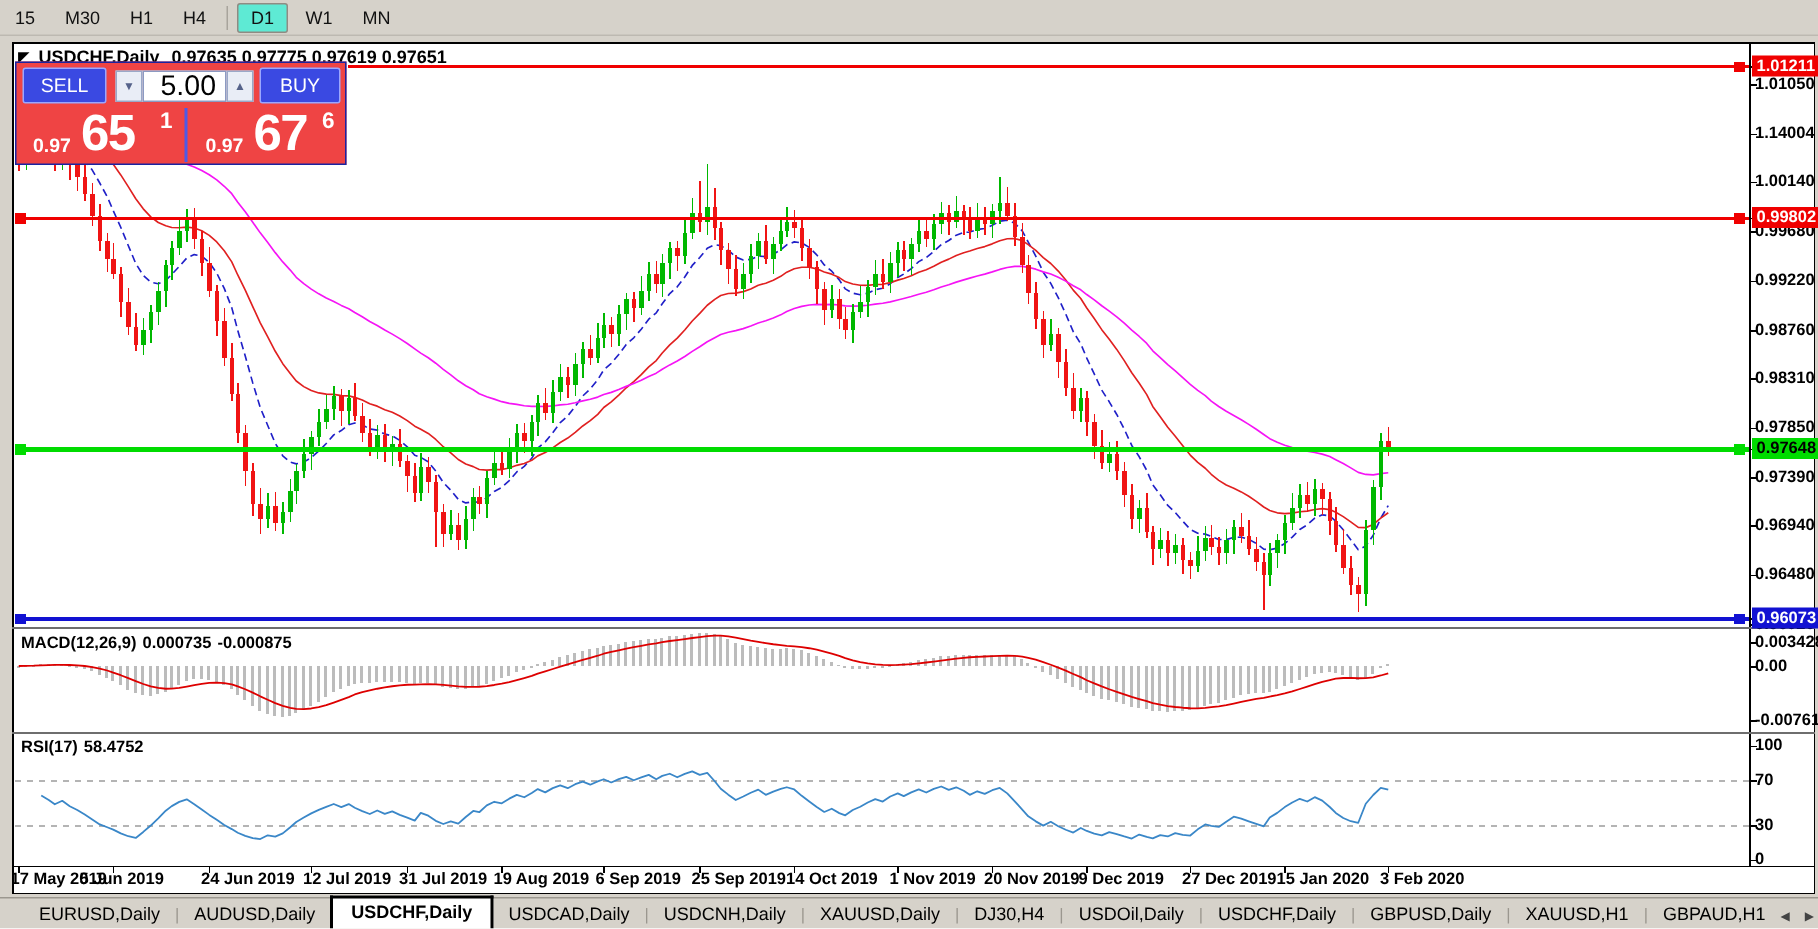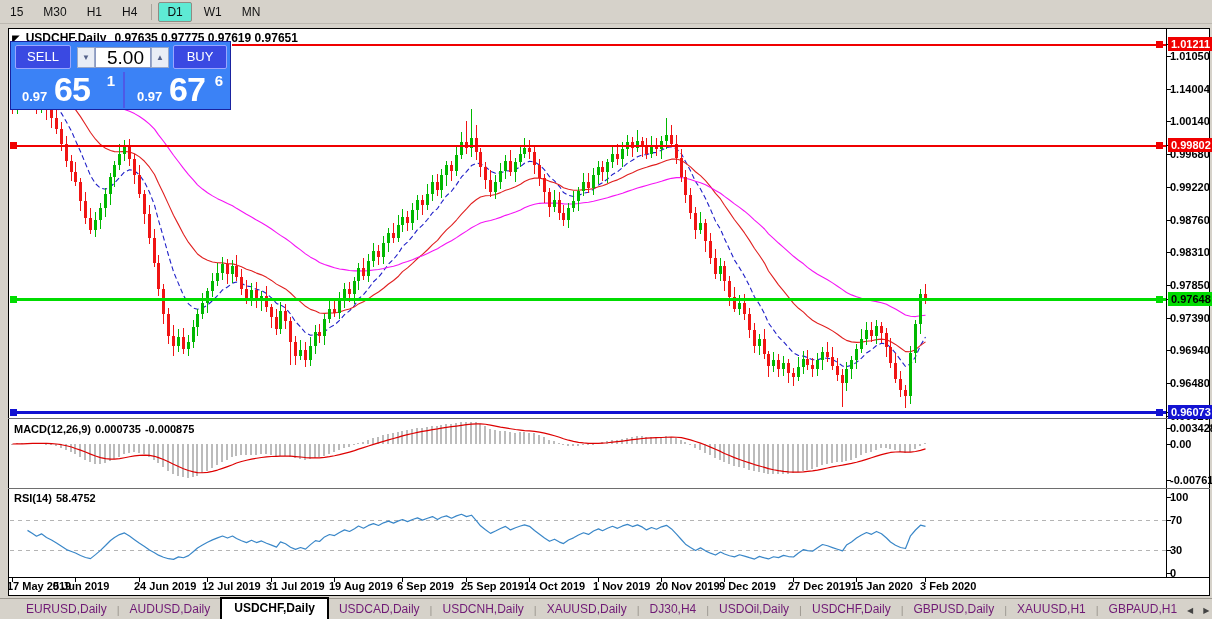--- a/index.html
+++ b/index.html
@@ -21,21 +21,21 @@
   #chart-svg { position:absolute; left:0; top:0; z-index:1; }
 
   
   #chart-header { position:absolute; left:12px; top:31px; z-index:4; display:flex; align-items:center;
     font-size:12px; font-weight:700; color:#000; }
   #chart-marker { font-size:10px; margin-right:6px; color:#000; }
   #chart-title { margin-right:8px; }
 
   
   #trade-panel { position:absolute; left:10px; top:41px; width:221px; height:69px;
-    background:#3b82f6; z-index:5; border:1px solid #1a23a0; }
+    background:#ef4444; z-index:5; border:1px solid #1a23a0; }
   .tp-btn { position:absolute; top:3px; height:24px; background:#3a49e2; border:1px solid #9aa6ff;
     color:#fff; font-size:13px; text-align:center; line-height:22px; border-radius:2px; cursor:pointer; }
   #sell-btn { left:4px; width:56px; }
   #buy-btn  { left:162px; width:54px; }
   .spin-btn { position:absolute; top:5px; width:18px; height:21px; background:#e9edf6;
     border:1px solid #9aa8c8; color:#55628a; font-size:8px; text-align:center; line-height:19px; cursor:pointer; }
   #vol-down { left:66px; }
   #vol-up   { left:140px; }
   #vol-input { position:absolute; left:84px; top:5px; width:56px; height:21px; border:1px solid #8c9ac2;
     font-size:19px; text-align:right; padding-right:6px; font-family:"Liberation Sans",sans-serif; }
@@ -58,21 +58,21 @@
   .hl-green { background:#00dc00; color:#000; }
   .hl-blue  { background:#1212d2; color:#fff; }
 
   
   #date-axis { position:absolute; left:8px; top:579px; width:1158px; height:17px; z-index:2; overflow:hidden; }
   .d-label { position:absolute; top:1px; font-size:11px; font-weight:600; color:#000; white-space:nowrap; }
 
   
   #tab-bar { position:absolute; left:0; top:598px; width:1212px; height:21px; background:#d6d2ca;
     border-top:1px solid #9b978f; display:flex; align-items:flex-end; padding-left:16px; z-index:6; }
-  .tab { font-size:12px; color:#701a75; padding:2px 10px 3px 10px; white-space:nowrap; cursor:pointer; }
+  .tab { font-size:12px; color:#000000; padding:2px 10px 3px 10px; white-space:nowrap; cursor:pointer; }
   .tab.active { background:#fff; border:2px solid #000; border-bottom:none; font-weight:700; color:#000;
     padding:2px 12px 4px 12px; margin-bottom:0; }
   .tab-sep { color:#9b978f; font-size:11px; padding-bottom:3px; }
   #tab-scroll { margin-left:auto; display:flex; gap:10px; padding:0 8px 4px 0; }
   .tab-arrow { font-size:8px; color:#444; cursor:pointer; }
 </style>
 </head>
 <body>
 
 <div id="app">
@@ -744,21 +744,21 @@
       <span class="q-small">0.97</span>
       <span class="q-big">67</span>
       <span class="q-sup">6</span>
     </div>
   </div>
 
   <div class="pane-label" style="left:14px; top:423px;">
     <span>MACD(12,26,9)</span><span>0.000735</span><span>-0.000875</span>
   </div>
   <div class="pane-label" style="left:14px; top:492px;">
-    <span>RSI(14)</span><span>58.4752</span>
+    <span>RSI(17)</span><span>58.4752</span>
   </div>
 
   <div id="y-axis">
       <div class="y-label" style="top: 49px;">1.01050</div>
       <div class="y-label" style="top: 82px;">1.14004</div>
       <div class="y-label" style="top: 114px;">1.00140</div>
       <div class="y-label" style="top: 147px;">0.99680</div>
       <div class="y-label" style="top: 180px;">0.99220</div>
       <div class="y-label" style="top: 213px;">0.98760</div>
       <div class="y-label" style="top: 245px;">0.98310</div>

